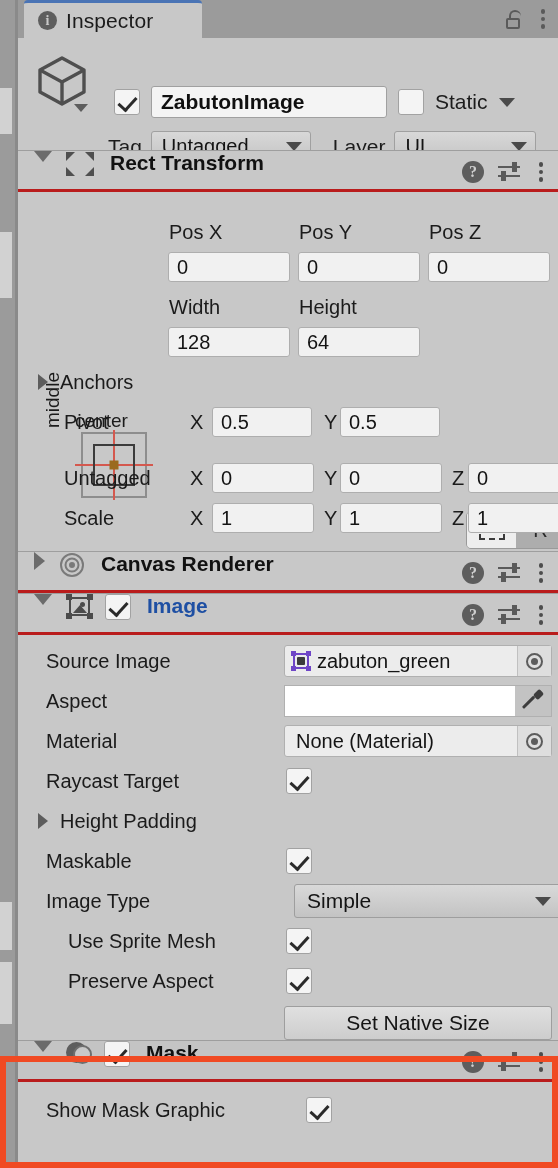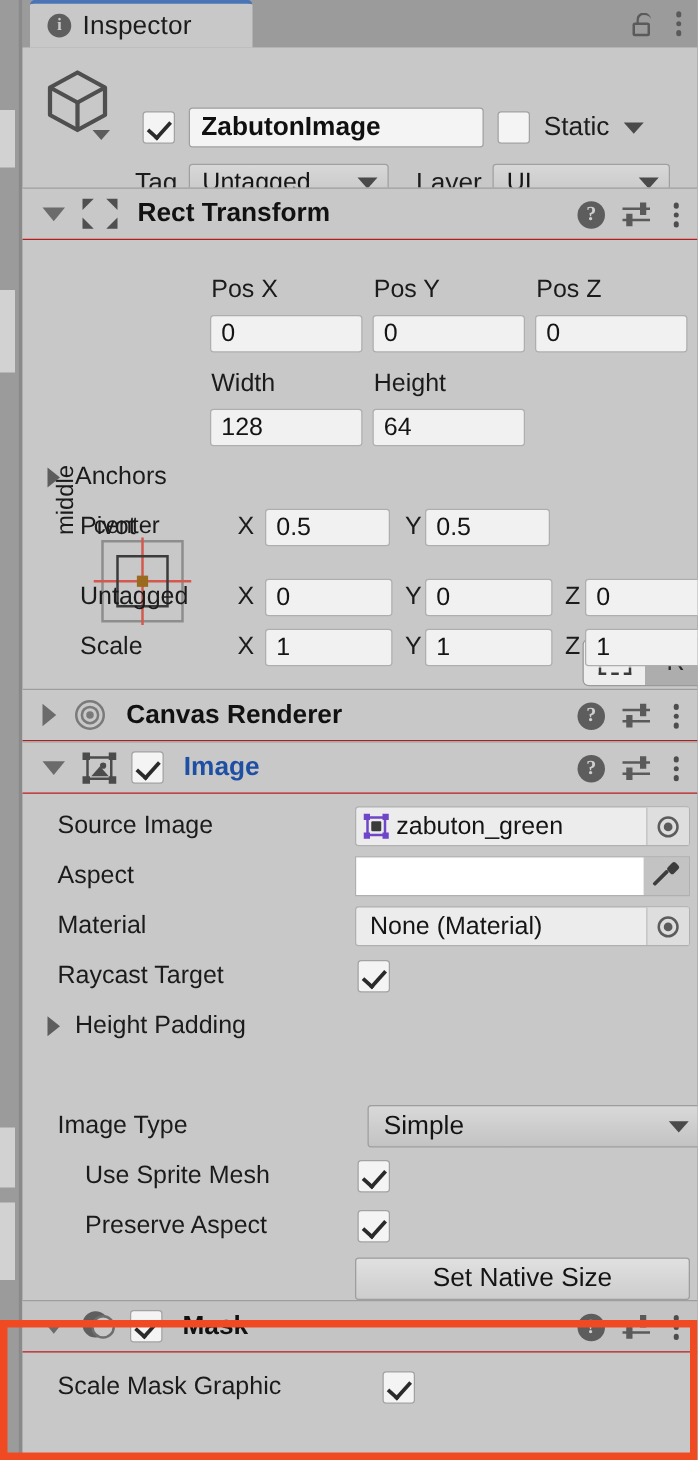--- a/index.html
+++ b/index.html
@@ -73,22 +73,22 @@
   .dropdown {
     height: 31px; background: #cfcfcf; border: 1px solid #a0a0a0; border-radius: 3px;
     display: flex; align-items: center; justify-content: space-between; padding: 0 8px 0 10px;
     font-size: 20px; color: #141414; gap: 10px;
     background-image: linear-gradient(#d8d8d8,#c4c4c4);
   }
 
   
   .comp-header {
     position: relative; height: 42px; background: #c8c8c8;
-    border-top: 1px solid #9e9e9e; border-bottom: 1px solid #b91c1c;
-    display: flex; align-items: center;
+    border-top: 1px solid #9e9e9e; border-bottom: 3px solid #b91c1c;
+    display: flex; 
   }
   .foldout { width: 0; height: 0; margin-left: 16px; flex: none; }
   .foldout.open { border-left: 9px solid transparent; border-right: 9px solid transparent; border-top: 11px solid #6b6b6b; }
   .foldout.closed { border-top: 9px solid transparent; border-bottom: 9px solid transparent; border-left: 11px solid #6b6b6b; }
   .comp-title { font-size: 21px; font-weight: bold; color: #111; margin-left: 16px; }
   .comp-title.link { color: #1e4fa3; }
   .hdr-right { position: absolute; right: 10px; top: 0; height: 42px; display: flex; align-items: center; gap: 14px; }
   .help-icon {
     width: 22px; height: 22px; border-radius: 50%; background: #5d5d5d; color: #cfcfcf;
     font-size: 16px; font-weight: bold; display: flex; align-items: center; justify-content: center;
@@ -454,20 +454,24 @@
       <div class="row" style="position:absolute;left:0;top:126px;width:540px;">
         <span class="lbl" style="left:28px;">Raycast Target</span>
         <div class="chk on" style="position:absolute;left:268px;top:50%;transform:translateY(-50%);"></div>
       </div>
 
       <div class="row" style="position:absolute;left:0;top:166px;width:540px;">
         <span class="sub-foldout" style="left:20px;"></span>
         <span class="lbl" style="left:42px;">Height Padding</span>
       </div>
 
+      <div class="row" style="position:absolute;left:0;top:206px;width:540px;">
+        <span class="lbl" style="left:28px;">Maskable</span>
+        <div class="chk on" style="position:absolute;left:268px;top:50%;transform:translateY(-50%);"></div>
+      </div>
 
       <div class="row" style="position:absolute;left:0;top:246px;width:540px;">
         <span class="lbl" style="left:28px;">Image Type</span>
         <div class="sel" style="left:266px;width:268px;margin-left:10px;">
           <span>Simple</span>
           <span class="caret-dn"></span>
         </div>
       </div>
 
       <div class="row" style="position:absolute;left:0;top:286px;width:540px;">
@@ -504,21 +508,21 @@
         <div class="kebab dark">
             <i></i>
             <i></i>
             <i></i>
           </div>
       </div>
     </div>
 
     <div style="position:relative;height:60px;">
       <div class="row" style="position:absolute;left:0;top:8px;width:540px;">
-        <span class="lbl" style="left:28px;">Scale Mask Graphic</span>
+        <span class="lbl" style="left:28px;">Show Mask Graphic</span>
         <div class="chk on" style="position:absolute;left:288px;top:50%;transform:translateY(-50%);"></div>
       </div>
     </div>
 
   </div>
 
   <div class="highlight" style="left:0px;top:1056px;width:558px;height:112px;"></div>
 
 </div>
 

